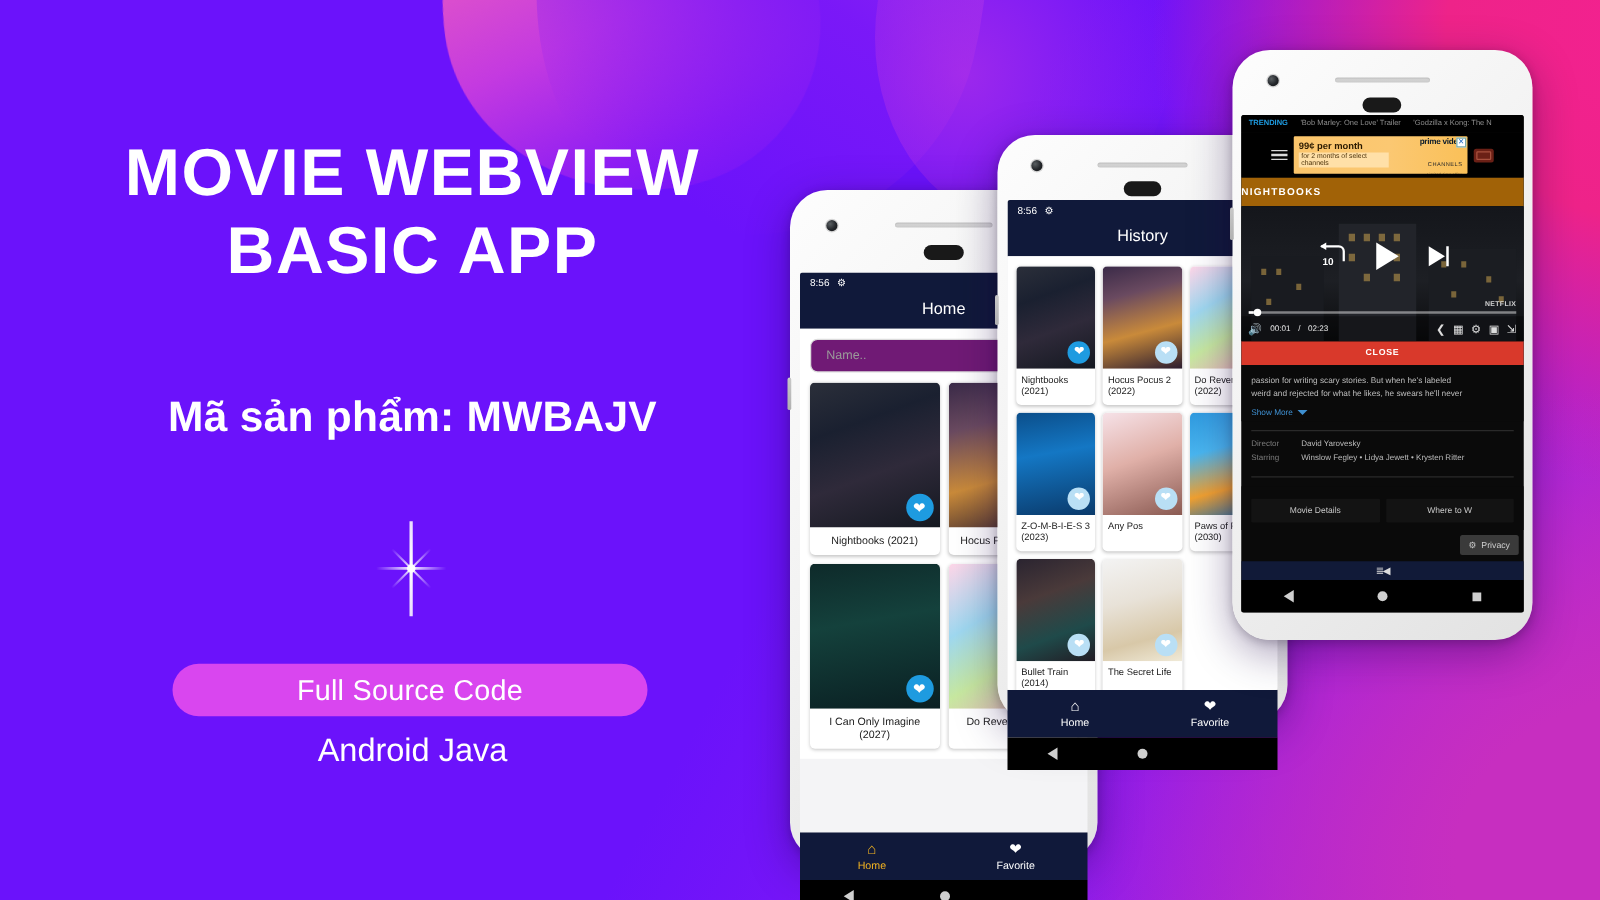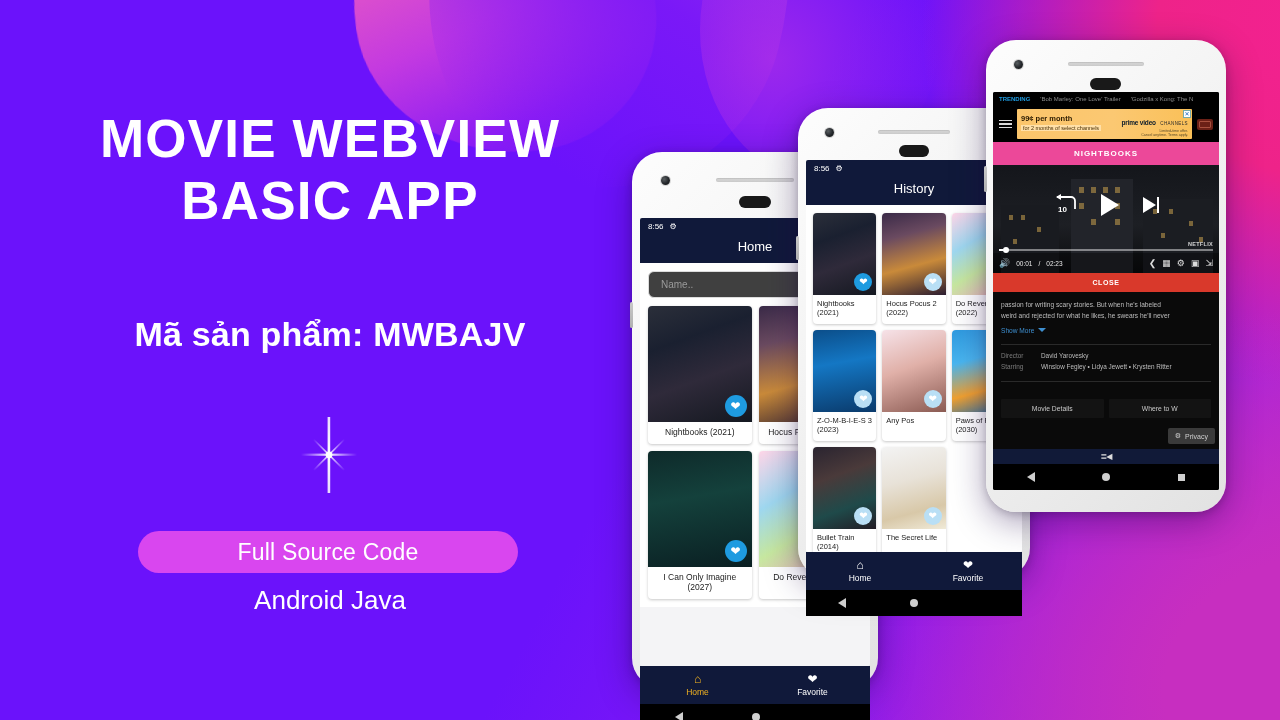--- a/index.html
+++ b/index.html
@@ -113,21 +113,21 @@
   .statusrow {
     display:flex; align-items:center; gap:6px;
     padding:4px 8px; font-size:8px; color:#fff;
   }
   .appbar-title { text-align:center; font-size:13px; padding:4px 0 9px 0; }
 
   .searchwrap { padding:8px 8px 6px 8px; background:#fff; }
   .searchbox {
     height:27px; border:1px solid #dcdcdc; border-radius:6px;
     display:flex; align-items:center; padding:0 12px;
-    color:#9a9a9a; font-size:10px; background:#404040;
+    color:#9a9a9a; font-size:10px; background:#701a75;
   }
   .grid2 {
     display:grid; grid-template-columns:1fr 1fr; gap:7px;
     padding:2px 8px 8px 8px; background:#fff;
   }
   .mcard {
     background:#fff; border-radius:4px;
     box-shadow:0 1px 3px rgba(0,0,0,0.22);
     overflow:hidden;
   }
@@ -180,21 +180,21 @@
   #phone3 .screen { left:7px; top:52px; width:226px; height:398px; border-radius:2px; background:#0a0a0a; }
 
   .nf-trend {
     background:#000; color:#8d8d8d; font-size:6px;
     padding:4px 6px; display:flex; gap:10px; white-space:nowrap;
     overflow:hidden;
   }
   .nf-trend .lbl { color:#1E9BE0; font-weight:700; }
   .nf-adrow {
     background:#000; display:flex; align-items:center;
-    gap:5px; padding:3px 6px; position:relative;
+    gap:5px; padding:3px 24px; position:relative;
   }
   .hamburger { display:flex; flex-direction:column; gap:2px; }
   .hamburger span { display:block; width:13px; height:1.5px; background:#d9d9d9; }
   .ad {
     flex:1; height:30px; border-radius:1px; position:relative;
     background:linear-gradient(90deg,#FBC56B 0%,#FBC872 55%,#FAC058 100%);
     display:flex; align-items:center; padding:0 4px; overflow:hidden;
   }
   .ad-left { font-size:7.5px; color:#2a1a00; font-weight:700; line-height:1.15; }
   .ad-left .small { font-size:5.5px; font-weight:400; color:#4a3008; background:#FFE0A8; display:inline-block; padding:0 2px; }
@@ -204,21 +204,21 @@
   .ad-fine { font-size:3.6px; color:#5a4a28; line-height:1.25; }
   .ad-x {
     position:absolute; right:1px; top:1px; width:8px; height:8px;
     background:#fff; border:1px solid #7aa; color:#1564c0;
     font-size:6px; line-height:6px; text-align:center;
   }
   .ticket { width:16px;height:11px;border-radius:2px;background:#6b2016;position:relative; }
   .ticket:before{content:"";position:absolute;left:2px;top:2px;right:2px;bottom:2px;border:1px solid #a8503e;border-radius:1px;}
 
   .nf-bar {
-    background:#ec4899; color:#fff; text-align:center;
+    background:#a16207; color:#fff; 
     font-size:8px; font-weight:700; letter-spacing:1px;
     padding:7px 0;
   }
   .player { position:relative; height:108px; background:#0d0f12; overflow:hidden; }
   .player-bg { position:absolute; inset:0; }
   .pctrl { position:absolute; left:0; right:0; top:28px; display:flex; align-items:center; justify-content:center; gap:24px; }
   .ico-play { width:0;height:0;border-top:11px solid transparent;border-bottom:11px solid transparent;border-left:18px solid #fff; }
   .ico-r10 { position:relative; color:#fff; font-size:8px; font-weight:700; }
   .ico-next { display:flex; align-items:center; gap:1px; }
   .ico-next i { width:0;height:0;border-top:8px solid transparent;border-bottom:8px solid transparent;border-left:13px solid #fff; display:block; }

